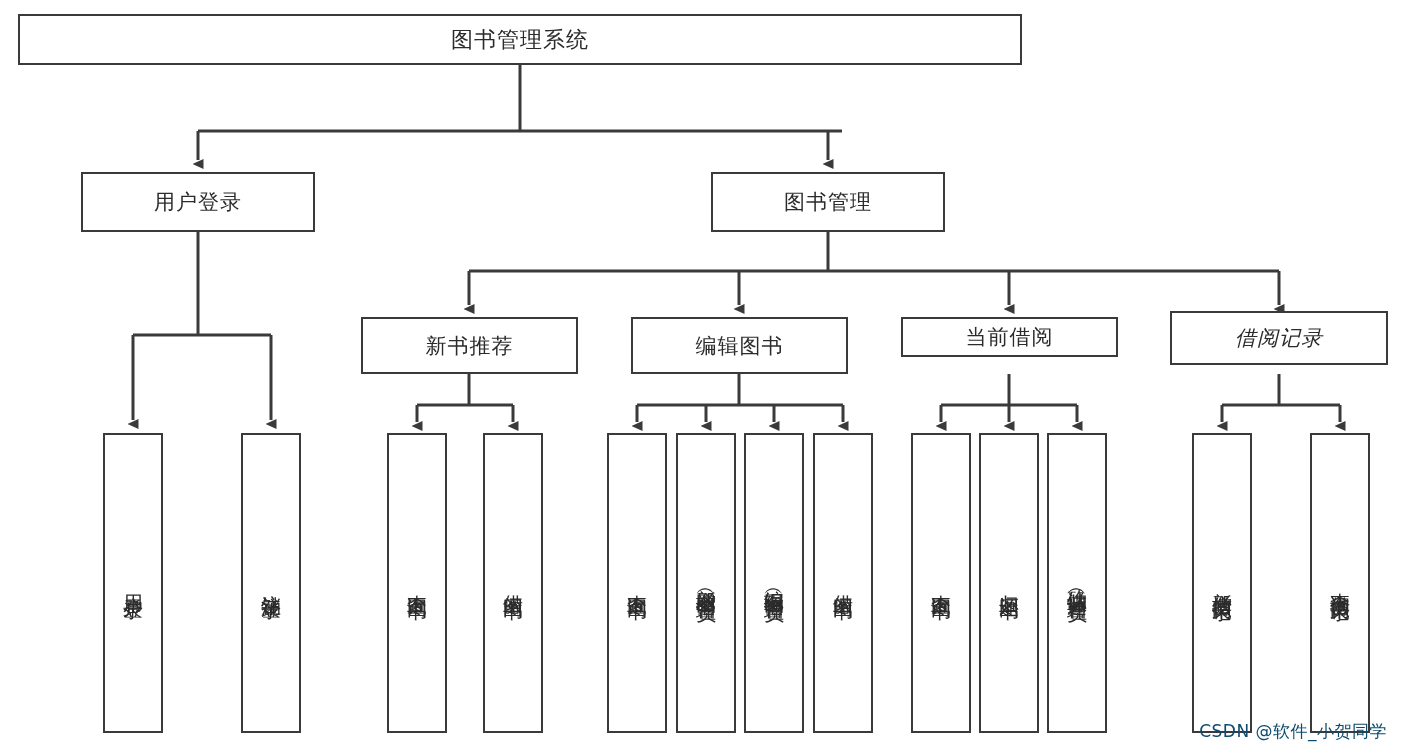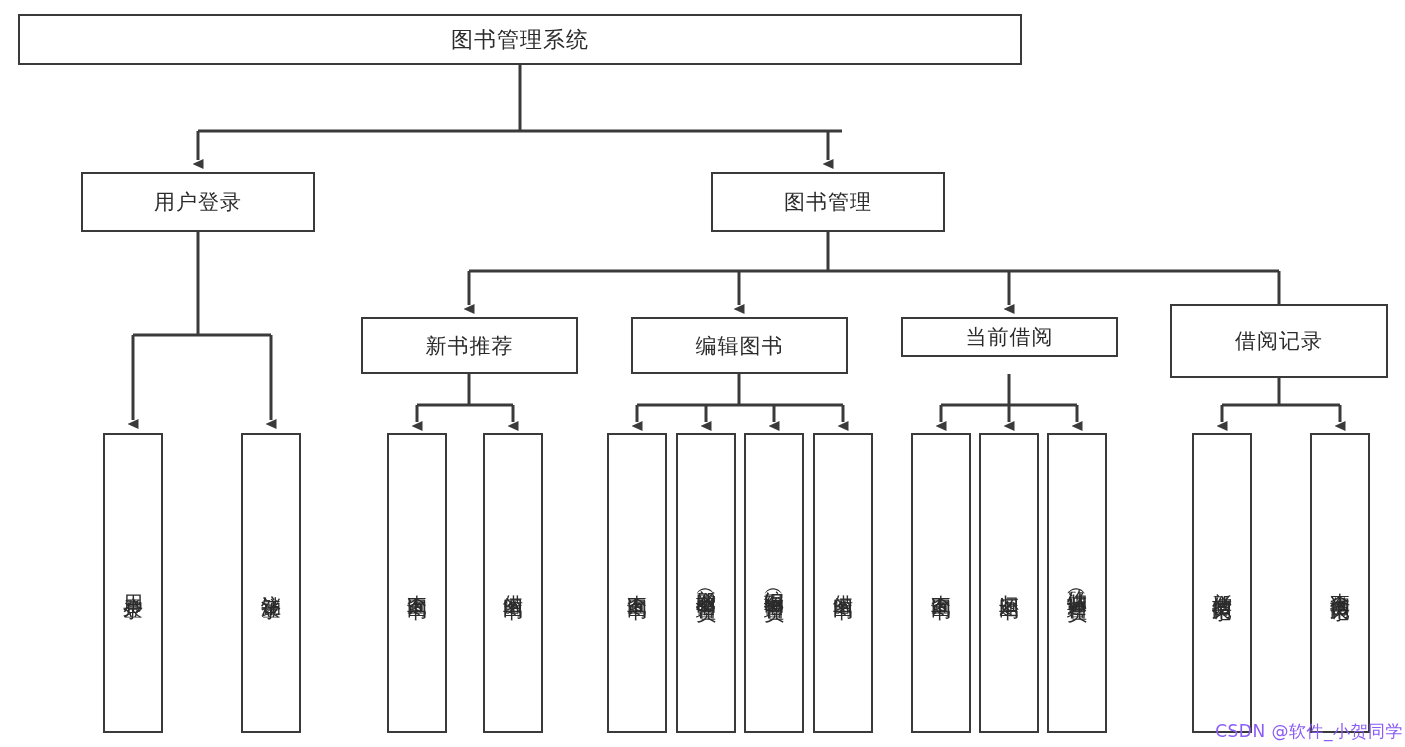--- a/index.html
+++ b/index.html
@@ -51,24 +51,24 @@
   .node.vert .vtext {
     writing-mode: vertical-rl;
     text-orientation: upright;
     white-space: nowrap;
   }
   .node.root {
     font-size: 22px;
   }
   .watermark {
     position: absolute;
-    right: 2px;
+    right: 18px;
     bottom: 4px;
     font-size: 17px;
-    color: #8b5cf6;
+    color: #0c4a6e;
     letter-spacing: 0.5px;
     white-space: nowrap;
   }
 </style>
 </head>
 <body>
 
 <div id="canvas">
 
   <svg class="wires" viewBox="0 0 1405 747" xmlns="http://www.w3.org/2000/svg">
@@ -138,21 +138,21 @@
   </div>
 
   <div class="node horiz" style="left:631px; top:317px; width:217px; height:57px;">
     <span>编辑图书</span>
   </div>
 
   <div class="node horiz" style="left:901px; top:317px; width:217px; height:40px;">
     <span>当前借阅</span>
   </div>
 
-  <div class="node horiz" style="left:1170px; top:304px; width:218px; height:74px;">
+  <div class="node horiz" style="left:1170px; top:311px; width:218px; height:54px;font-style:italic;">
     <span>借阅记录</span>
   </div>
 
   <div class="node vert" style="left:103px; top:433px; width:60px; height:300px;">
     <span class="vtext">用户登录</span>
   </div>
   <div class="node vert" style="left:241px; top:433px; width:60px; height:300px;">
     <span class="vtext">注销登录</span>
   </div>
 

